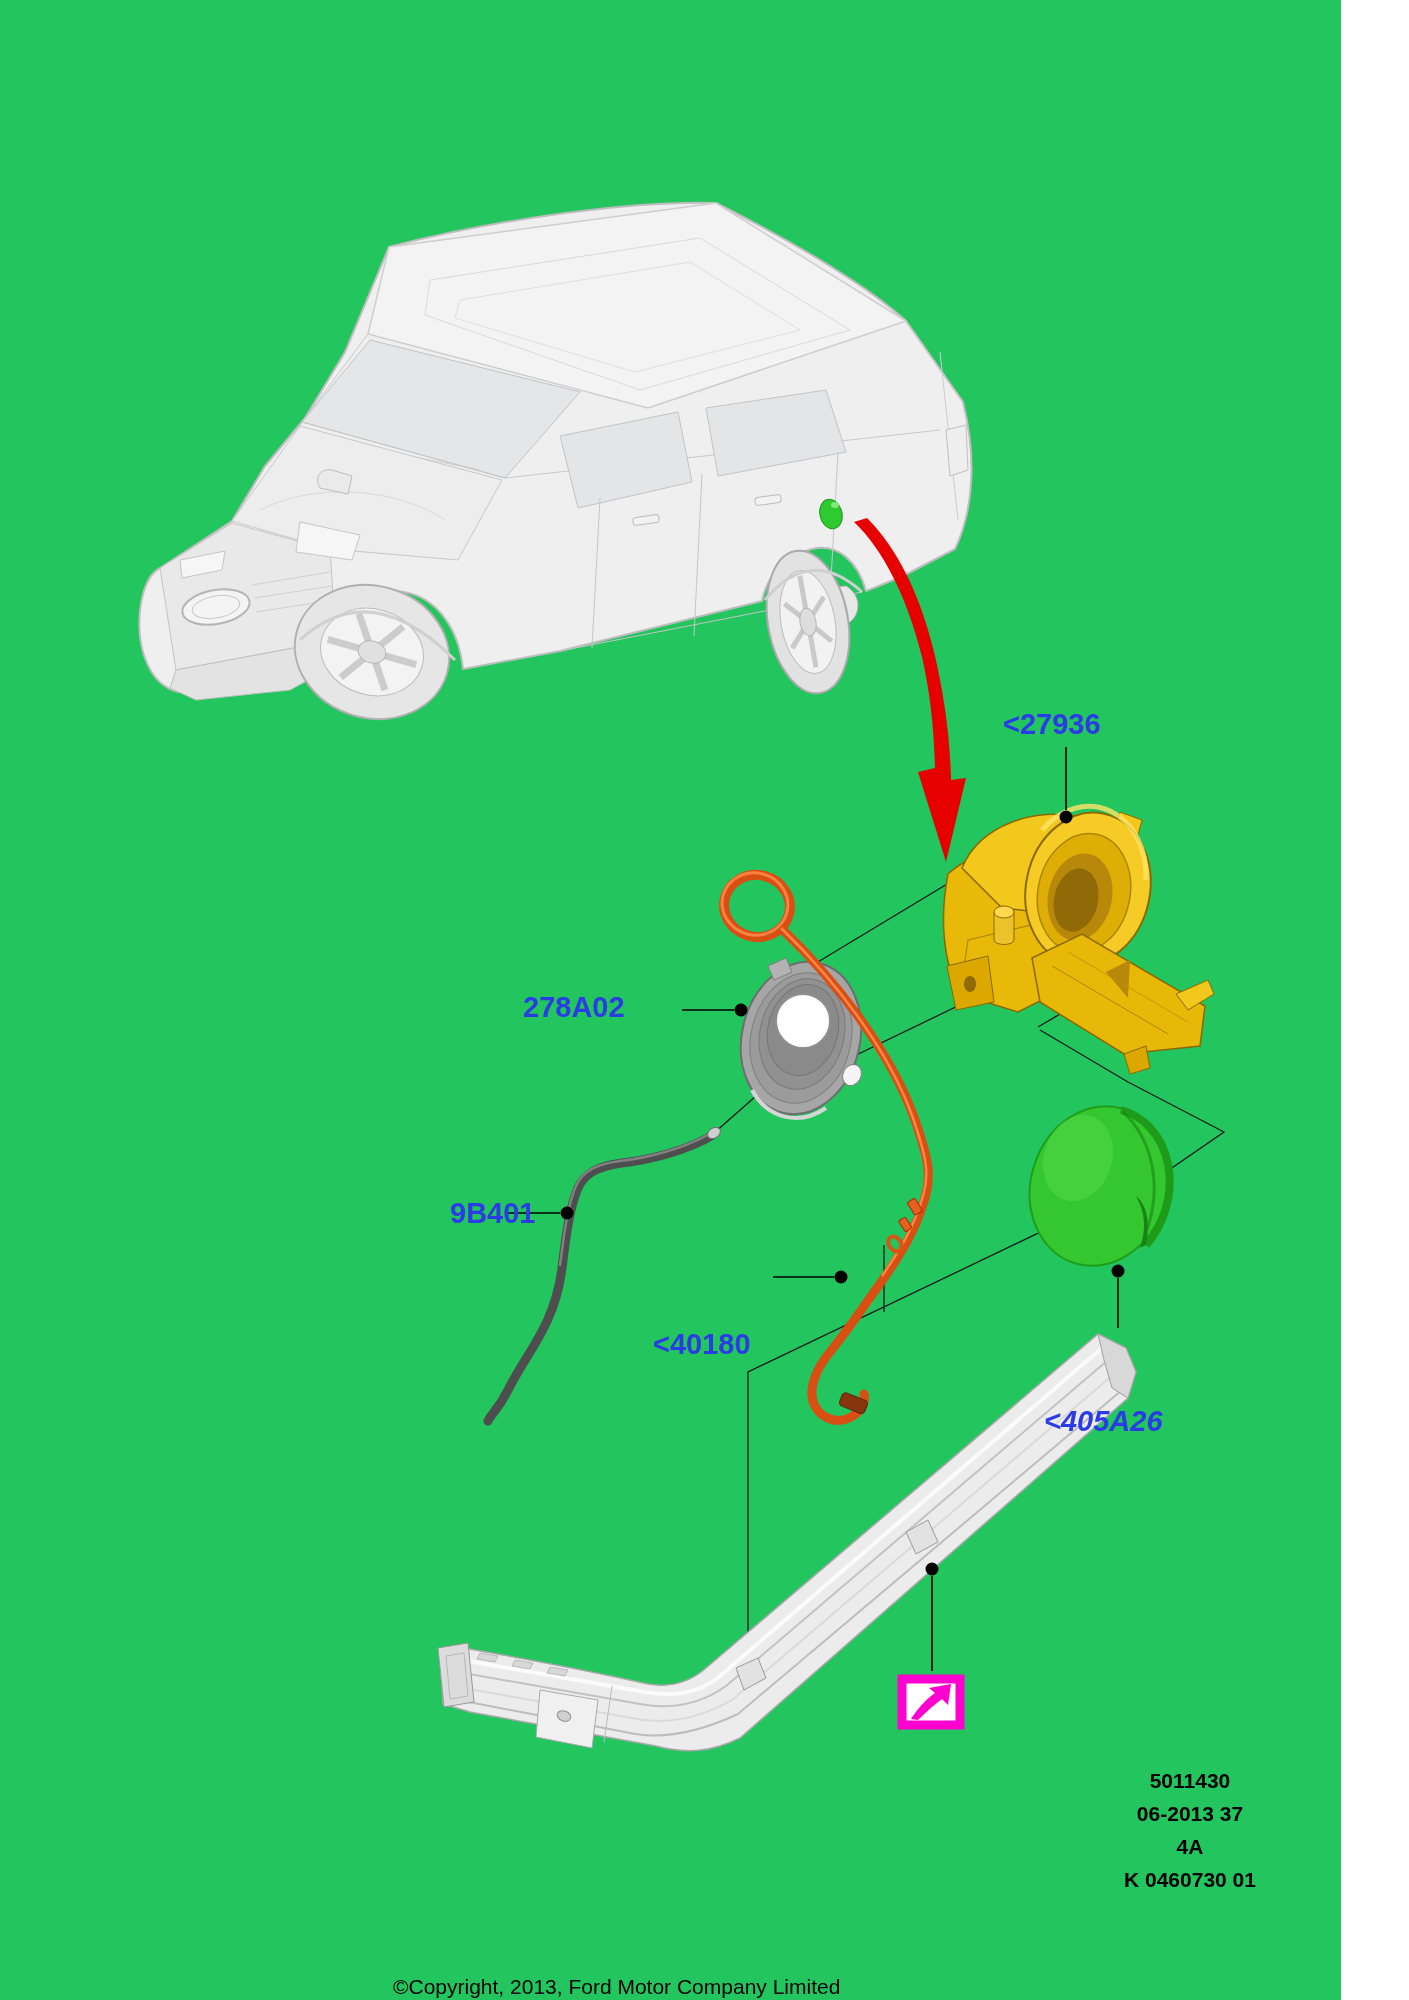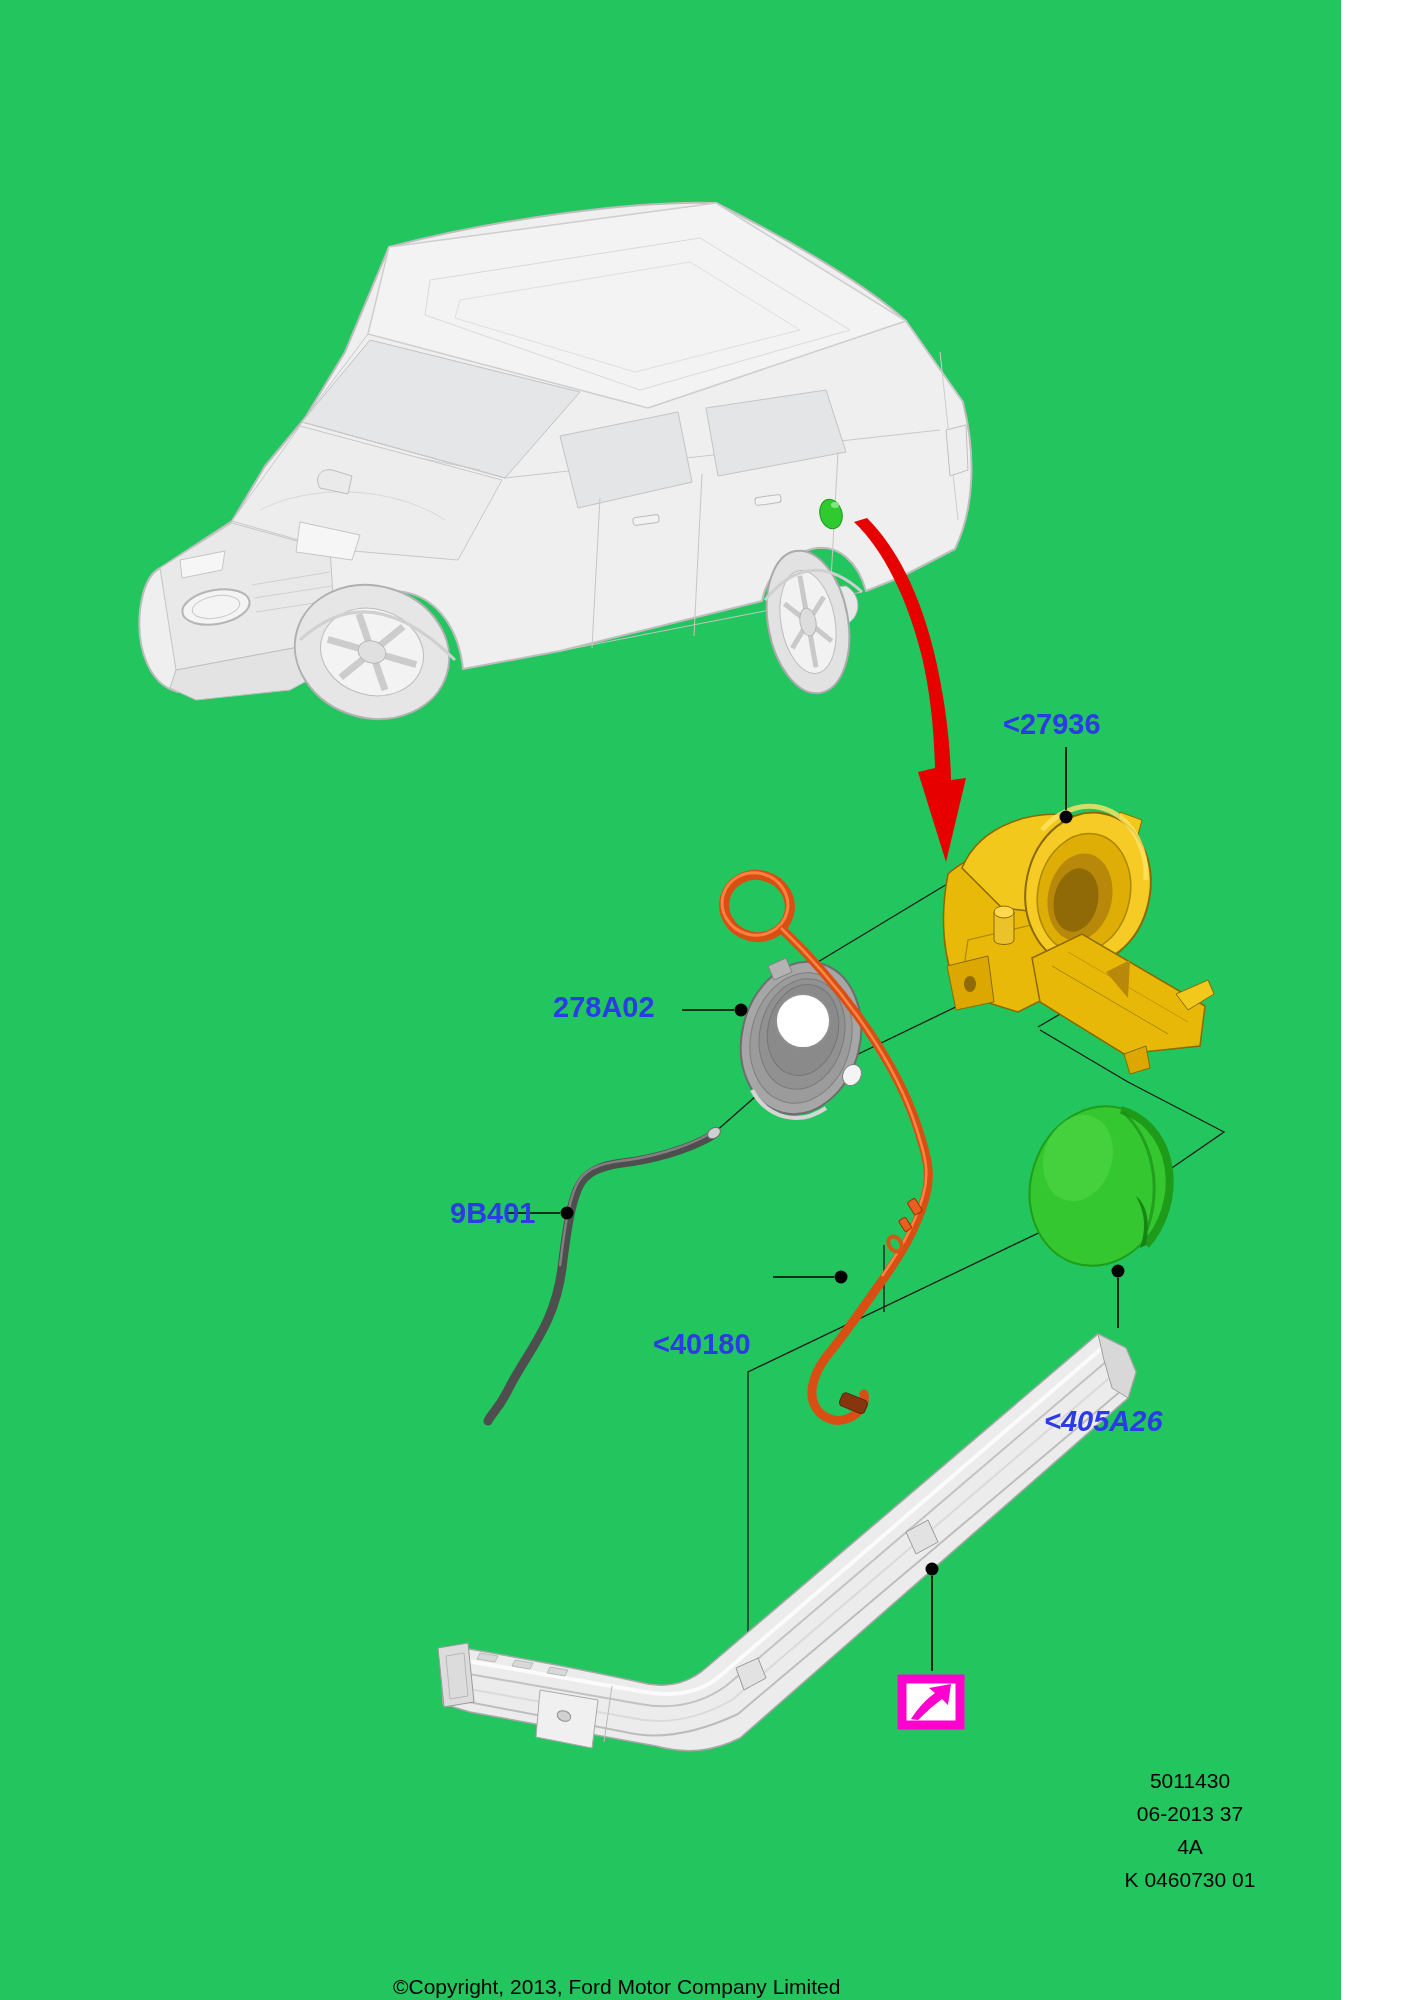--- a/index.html
+++ b/index.html
@@ -2,21 +2,21 @@
 <html><head>
 <meta charset="utf-8">
 <style>
   html,body{margin:0;padding:0;background:#fff;}
   .stage{position:relative;width:1341px;height:2000px;background:#22c55e;
          font-family:"Liberation Sans",sans-serif;overflow:hidden;}
   .stage svg{position:absolute;left:0;top:0;}
   .plabel{position:absolute;color:#2B3BE6;font-weight:bold;font-size:29px;
           line-height:1;white-space:nowrap;cursor:pointer;}
   .infoblock{position:absolute;left:1045px;top:1764px;width:290px;text-align:center;
-             font-size:21px;color:#000;line-height:33px;}
+             font-size:21px;color:#000;line-height:33px;font-weight:bold;}
   .copyright{position:absolute;left:393px;top:1975px;font-size:21px;color:#000;
              white-space:nowrap;}
 </style>
 </head>
 <body>
 
 <div class="stage">
 
 <svg width="1409" height="2000" viewBox="0 0 1409 2000">
 
@@ -191,21 +191,21 @@
   </g>
 
   <g>
     <rect x="902" y="1679" width="58" height="46" fill="#ffffff" stroke="#FF00CE" stroke-width="9"></rect>
     <path d="M911,1719 C920,1705 928,1698 935,1693 L929,1688 L951,1684 L948,1705
              L942,1699 C935,1704 927,1711 918,1720 Z" fill="#FF00CE"></path>
   </g>
 </svg>
 
 <div class="plabel" style="left:1003px;top:710px;">&lt;27936</div>
-<div class="plabel" style="left:553px;top:993px;">278A02</div>
+<div class="plabel" style="left:523px;top:993px;">278A02</div>
 <div class="plabel" style="left:404px;top:1199px;margin-left:46px;">9B401</div>
 <div class="plabel" style="left:653px;top:1330px;">&lt;40180</div>
 <div class="plabel" style="left:1044px;top:1407px;font-style:italic;">&lt;405A26</div>
 
 <div class="infoblock">
   <div>5011430</div>
   <div>06-2013 37</div>
   <div>4A</div>
   <div>K 0460730 01</div>
 </div>

